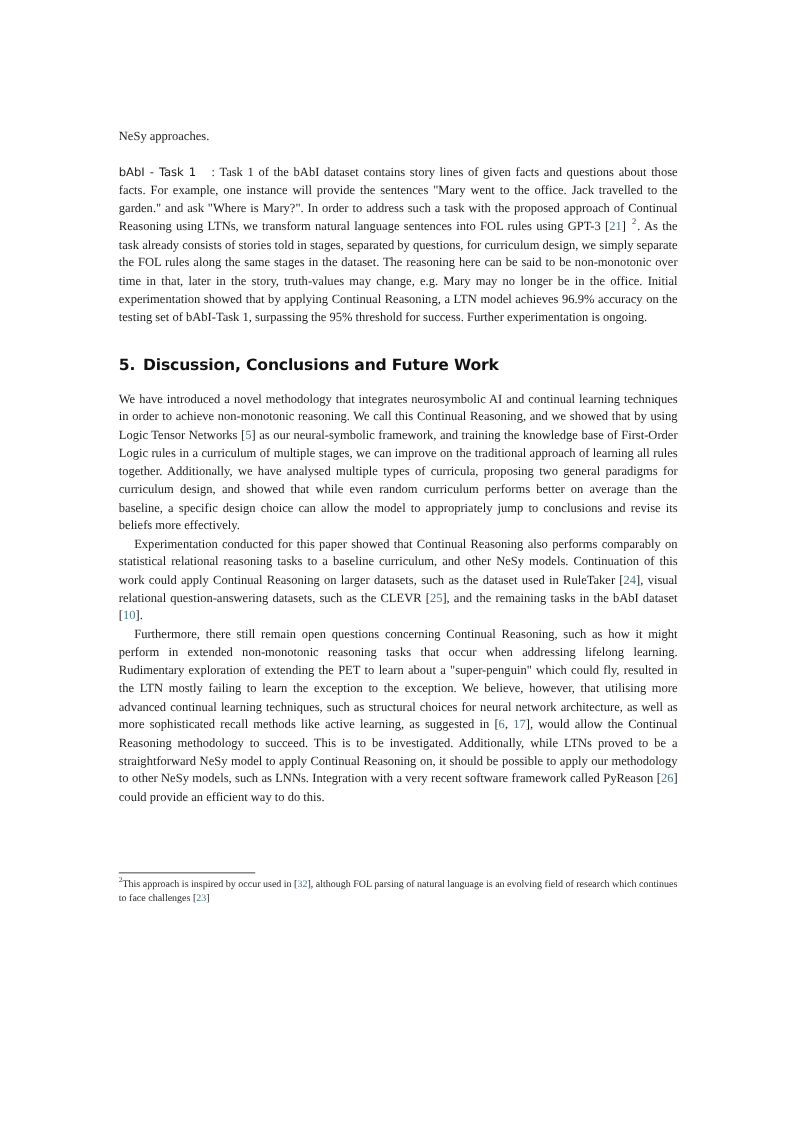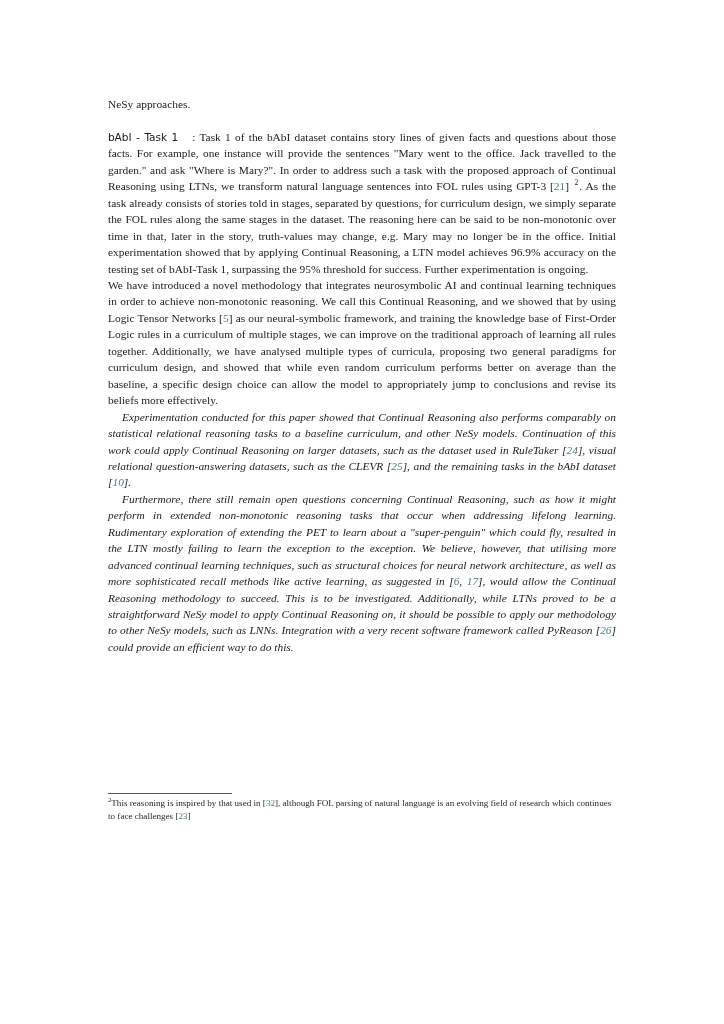--- a/index.html
+++ b/index.html
@@ -16,40 +16,39 @@
     position: relative;
     width: 724px;
     height: 1024px;
     background: #ffffff;
     overflow: hidden;
     box-sizing: border-box;
   }
   .content {
     position: absolute;
     left: 108px;
-    top: 96px;
+    top: 116px;
     width: 508px;
   }
   p {
     margin: 0;
     font-size: 11.4px;
     line-height: 16.45px;
     text-align: justify;
     text-justify: inter-word;
     color: #1a1a1a;
   }
   p.lead {
     text-align: left;
   }
   .para-gap {
     height: 16.45px;
   }
   .indent {
     text-indent: 14px;
-    font-style: italic;
   }
   .bold-label {
     font-weight: normal;
     font-family: "DejaVu Sans", "Liberation Sans", sans-serif;
     font-size: 10.6px;
     letter-spacing: -0.1px;
   }
   .label-gap {
     display: inline-block;
     width: 14px;
@@ -113,27 +112,30 @@
 <div class="page">
 
   <div class="content">
 
     <p class="lead">NeSy approaches.</p>
 
     <div class="para-gap"></div>
 
     <p><span class="bold-label">bAbI - Task 1</span><span class="label-gap"></span><span>: Task 1 of the bAbI dataset contains story lines of given facts and questions about those facts. For example, one instance will provide the sentences "Mary went to the office. Jack travelled to the garden." and ask "Where is Mary?". In order to address such a task with the proposed approach of Continual Reasoning using LTNs, we transform natural language sentences into FOL rules using GPT-3 [</span><span class="cite">21</span><span>] </span><sup class="fnref">2</sup><span>. As the task already consists of stories told in stages, separated by questions, for curriculum design, we simply separate the FOL rules along the same stages in the dataset. The reasoning here can be said to be non-monotonic over time in that, later in the story, truth-values may change, e.g. Mary may no longer be in the office. Initial experimentation showed that by applying Continual Reasoning, a LTN model achieves 96.9% accuracy on the testing set of bAbI-Task 1, surpassing the 95% threshold for success. Further experimentation is ongoing.</span></p>
 
+    <div class="heading-block">
+      <h2 class="section-heading"><span>5.</span><span class="num-gap"></span><span>Discussion, Conclusions and Future Work</span></h2>
+    </div>
 
     <p><span>We have introduced a novel methodology that integrates neurosymbolic AI and continual learning techniques in order to achieve non-monotonic reasoning. We call this Continual Reasoning, and we showed that by using Logic Tensor Networks [</span><span class="cite">5</span><span>] as our neural-symbolic framework, and training the knowledge base of First-Order Logic rules in a curriculum of multiple stages, we can improve on the traditional approach of learning all rules together. Additionally, we have analysed multiple types of curricula, proposing two general paradigms for curriculum design, and showed that while even random curriculum performs better on average than the baseline, a specific design choice can allow the model to appropriately jump to conclusions and revise its beliefs more effectively.</span></p>
 
     <p class="indent"><span>Experimentation conducted for this paper showed that Continual Reasoning also performs comparably on statistical relational reasoning tasks to a baseline curriculum, and other NeSy models. Continuation of this work could apply Continual Reasoning on larger datasets, such as the dataset used in RuleTaker [</span><span class="cite">24</span><span>], visual relational question-answering datasets, such as the CLEVR [</span><span class="cite">25</span><span>], and the remaining tasks in the bAbI dataset [</span><span class="cite">10</span><span>].</span></p>
 
     <p class="indent"><span>Furthermore, there still remain open questions concerning Continual Reasoning, such as how it might perform in extended non-monotonic reasoning tasks that occur when addressing lifelong learning. Rudimentary exploration of extending the PET to learn about a "super-penguin" which could fly, resulted in the LTN mostly failing to learn the exception to the exception. We believe, however, that utilising more advanced continual learning techniques, such as structural choices for neural network architecture, as well as more sophisticated recall methods like active learning, as suggested in [</span><span class="cite">6</span><span>, </span><span class="cite">17</span><span>], would allow the Continual Reasoning methodology to succeed. This is to be investigated. Additionally, while LTNs proved to be a straightforward NeSy model to apply Continual Reasoning on, it should be possible to apply our methodology to other NeSy models, such as LNNs. Integration with a very recent software framework called PyReason [</span><span class="cite">26</span><span>] could provide an efficient way to do this.</span></p>
 
   </div>
 
   <div class="footnote-area">
     <div class="footnote-rule"></div>
-    <div class="footnote-text"><sup class="fnmark">2</sup><span>This reasoning is inspired by that used in [</span><span class="cite">32</span><span>], although FOL parsing of natural language is an evolving field of research which continues to face challenges [</span><span class="cite">23</span><span>]</span></div>
+    <div class="footnote-text"><sup class="fnmark">2</sup><span>This approach is inspired by occur used in [</span><span class="cite">32</span><span>], although FOL parsing of natural language is an evolving field of research which continues to face challenges [</span><span class="cite">23</span><span>]</span></div>
   </div>
 
 </div>
 
 </body></html>

